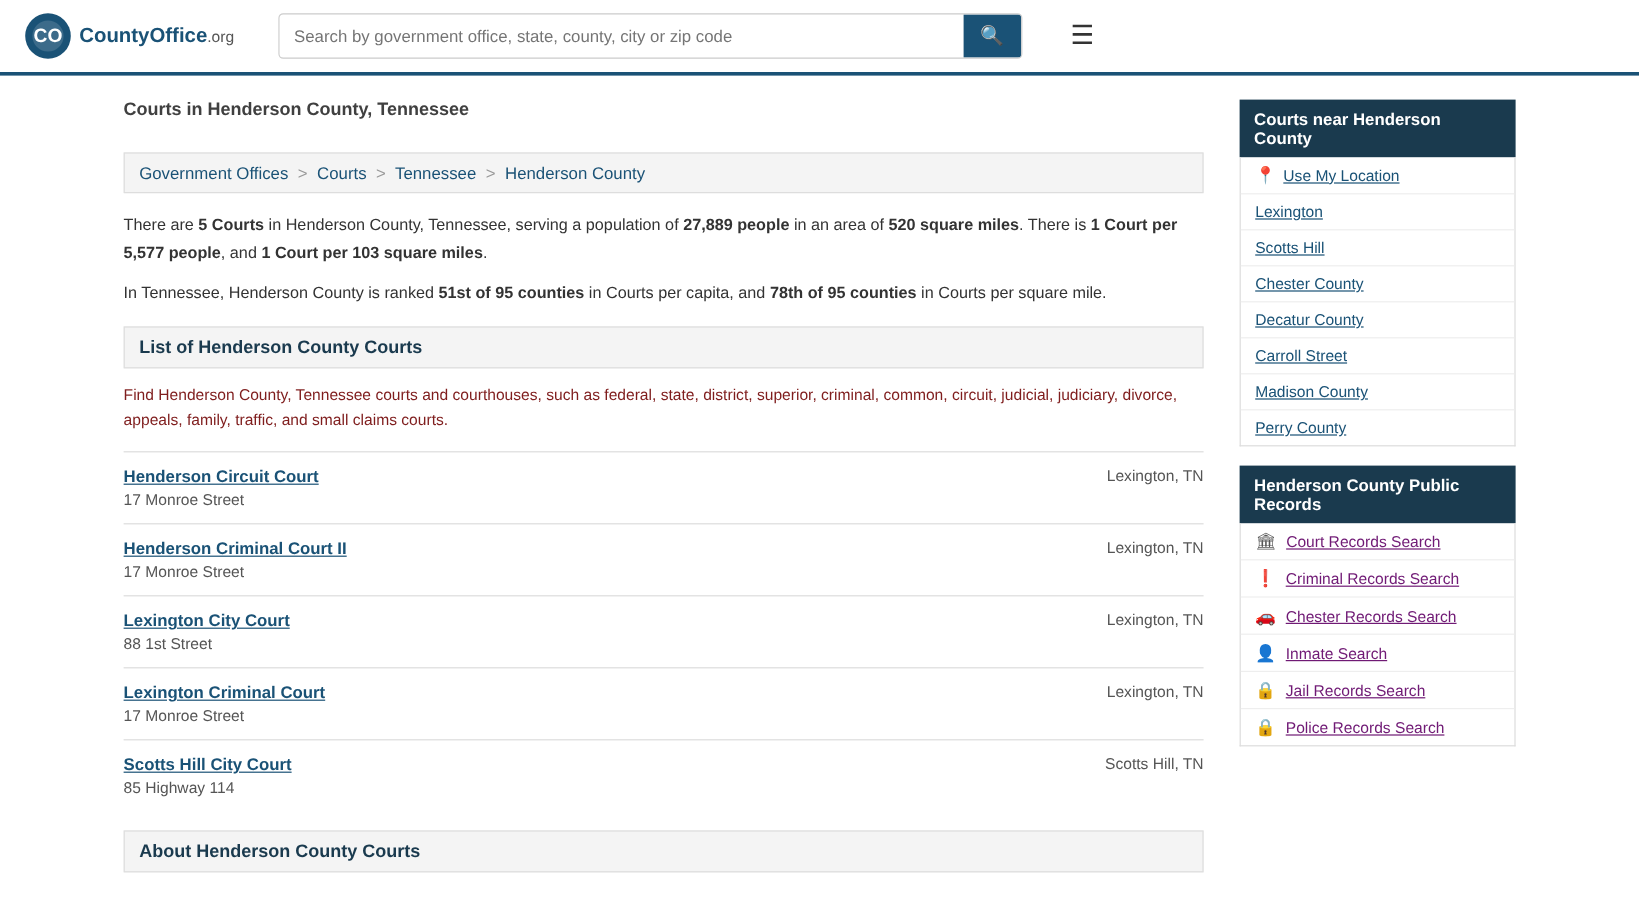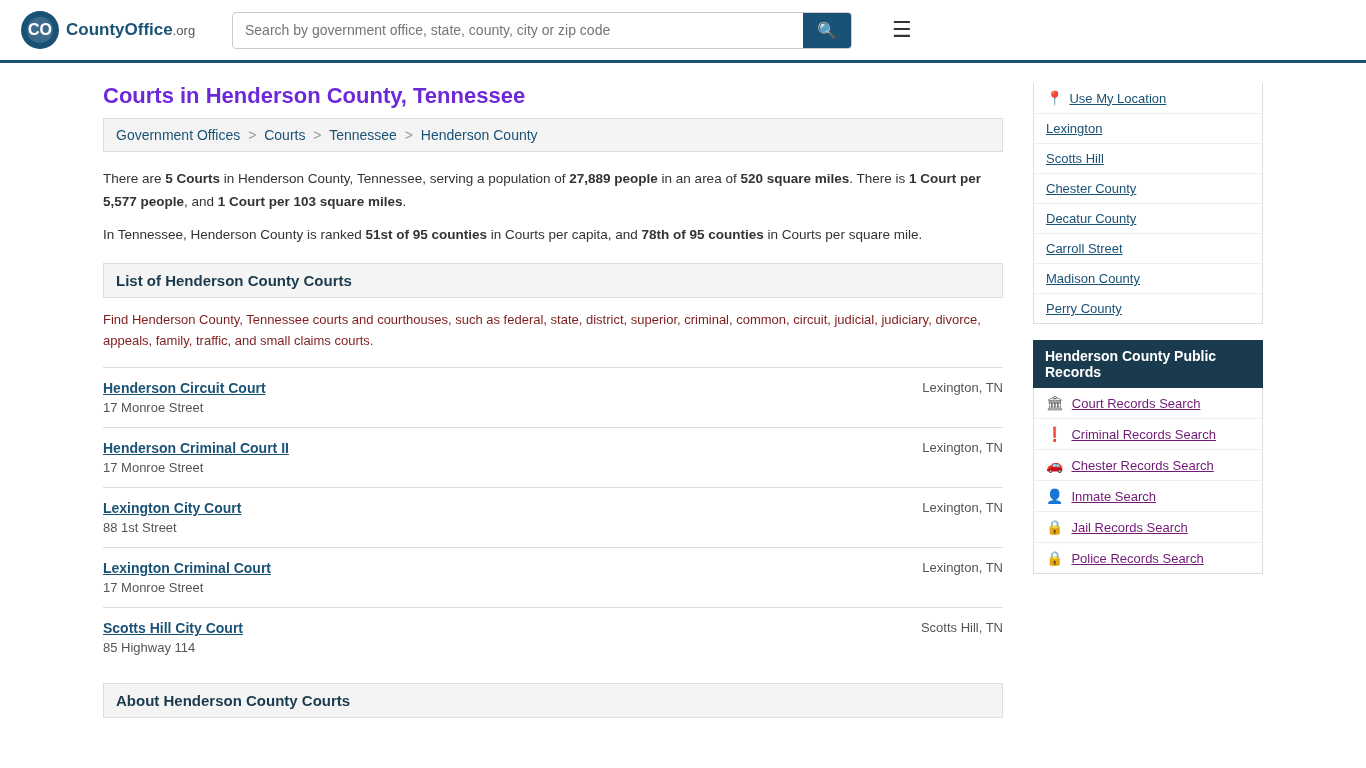--- a/index.html
+++ b/index.html
@@ -65,24 +65,24 @@
       margin: 0 auto;
       padding: 20px 20px;
       gap: 30px;
     }
 
     
     .content {
       flex: 1;
     }
     .page-title {
-      font-size: 22px;
-      font-weight: bold;
-      color: #6d28d9;
-      margin-bottom: 9px;
+      font-size: 15px;
+      font-weight: bold;
+      color: #404040;
+      margin-bottom: 27px;
     }
 
     
     .breadcrumb {
       background: #f4f4f4;
       padding: 8px 12px;
       border: 1px solid #ddd;
       font-size: 14px;
       margin-bottom: 16px;
       color: #555;
@@ -310,20 +310,23 @@
   </div>
       </div>
 
     <div class="about-section">About Henderson County Courts</div>
 
   </div>
 
   <div class="sidebar">
 
     <div class="sidebar-section">
+      <div class="sidebar-heading">
+        <span>Courts near Henderson County</span>
+      </div>
       <div class="sidebar-list">
         <div class="sidebar-list-item location-item">
           <span class="loc-icon">📍</span>
           <a>Use My Location</a>
         </div>
         <div id="nearby-links-list">
             <div class="sidebar-list-item"><a href="#">Lexington</a></div>
             <div class="sidebar-list-item"><a href="#">Scotts Hill</a></div>
             <div class="sidebar-list-item"><a href="#">Chester County</a></div>
             <div class="sidebar-list-item"><a href="#">Decatur County</a></div>

